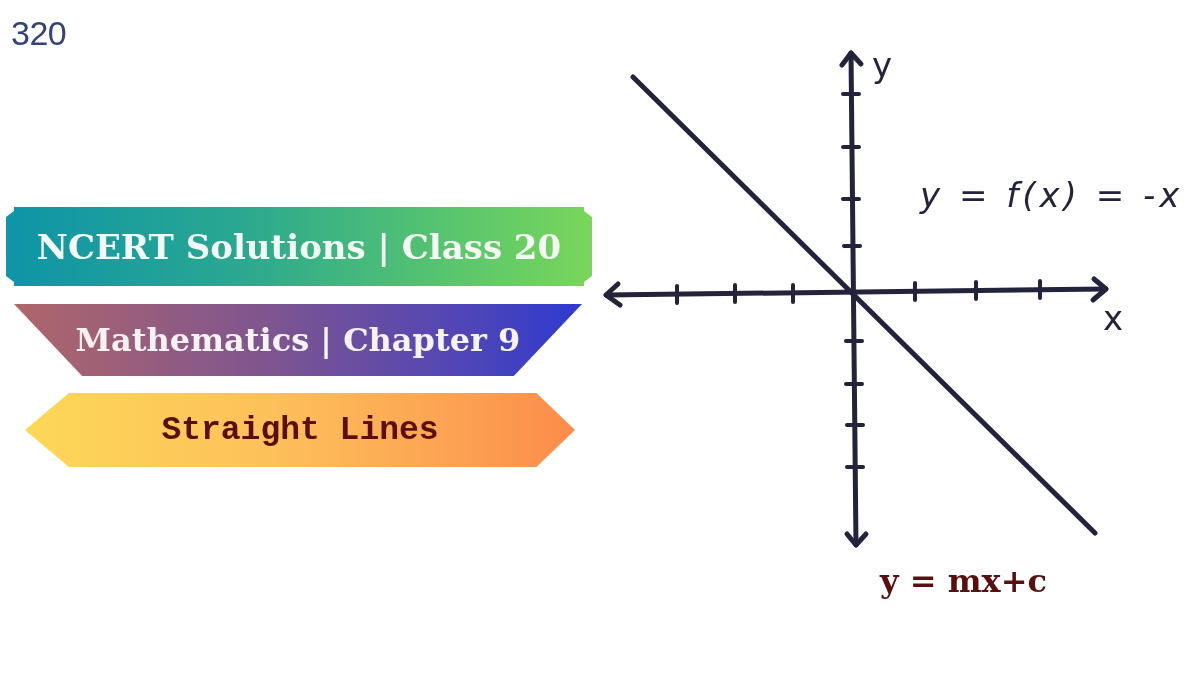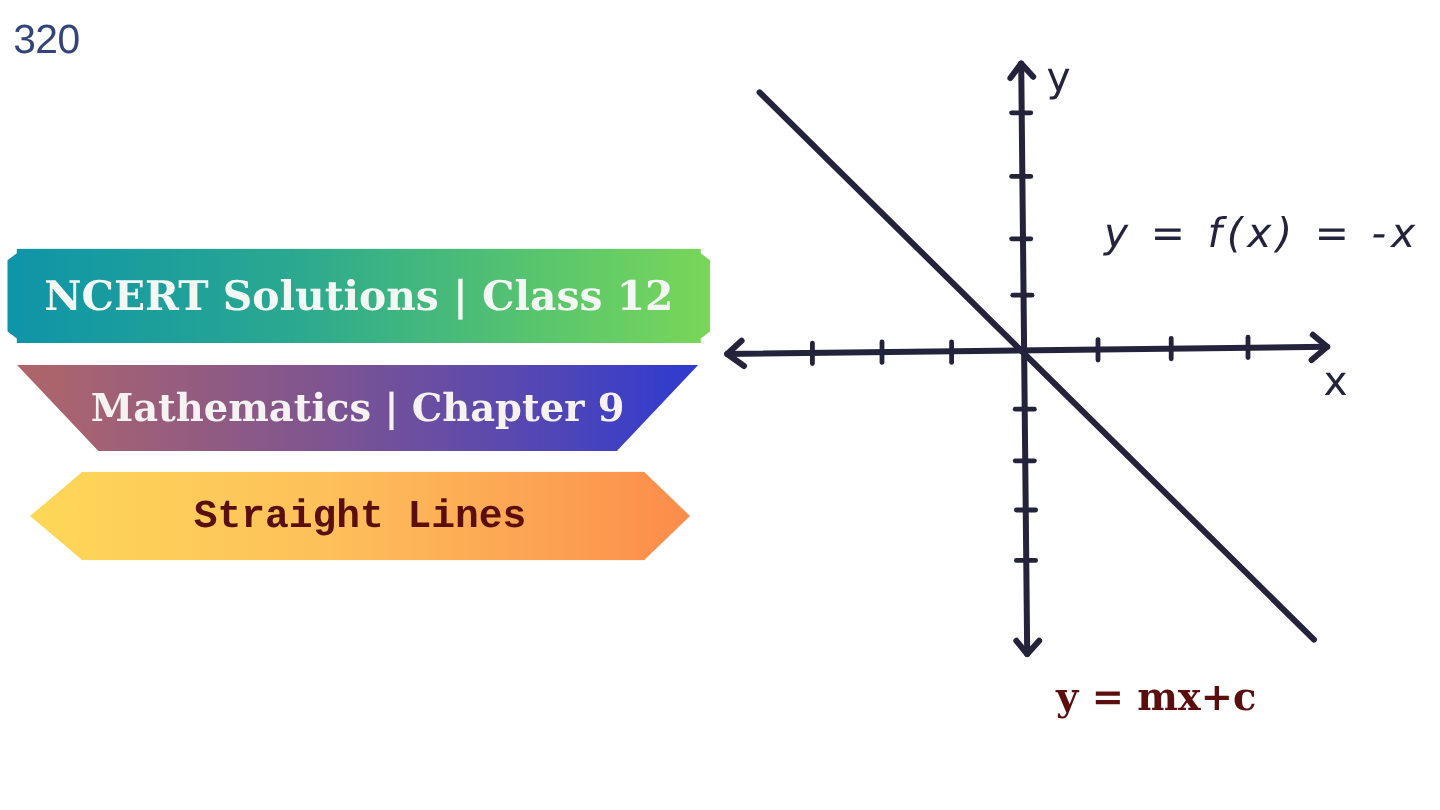--- a/index.html
+++ b/index.html
@@ -29,21 +29,21 @@
   .eq2 { position:absolute; left:880px; top:562px; font-weight:bold; font-size:32px; color:#5a0e0e; }
 </style>
 </head>
 <body>
 
 <div class="logo">
   <span class="logo-light">320</span>
 </div>
 
 <div class="banner b1">
-  <span>NCERT Solutions | Class 12</span>
+  <span>NCERT Solutions | Class 20</span>
 </div>
 <div class="banner b2">
   <span>Mathematics | Chapter 9</span>
 </div>
 <div class="banner b3">
   <span>Straight Lines</span>
 </div>
 
 <svg class="graph" width="1200" height="675">
   <g stroke="#23233c" stroke-width="5" stroke-linecap="round" fill="none" stroke-linejoin="round">

